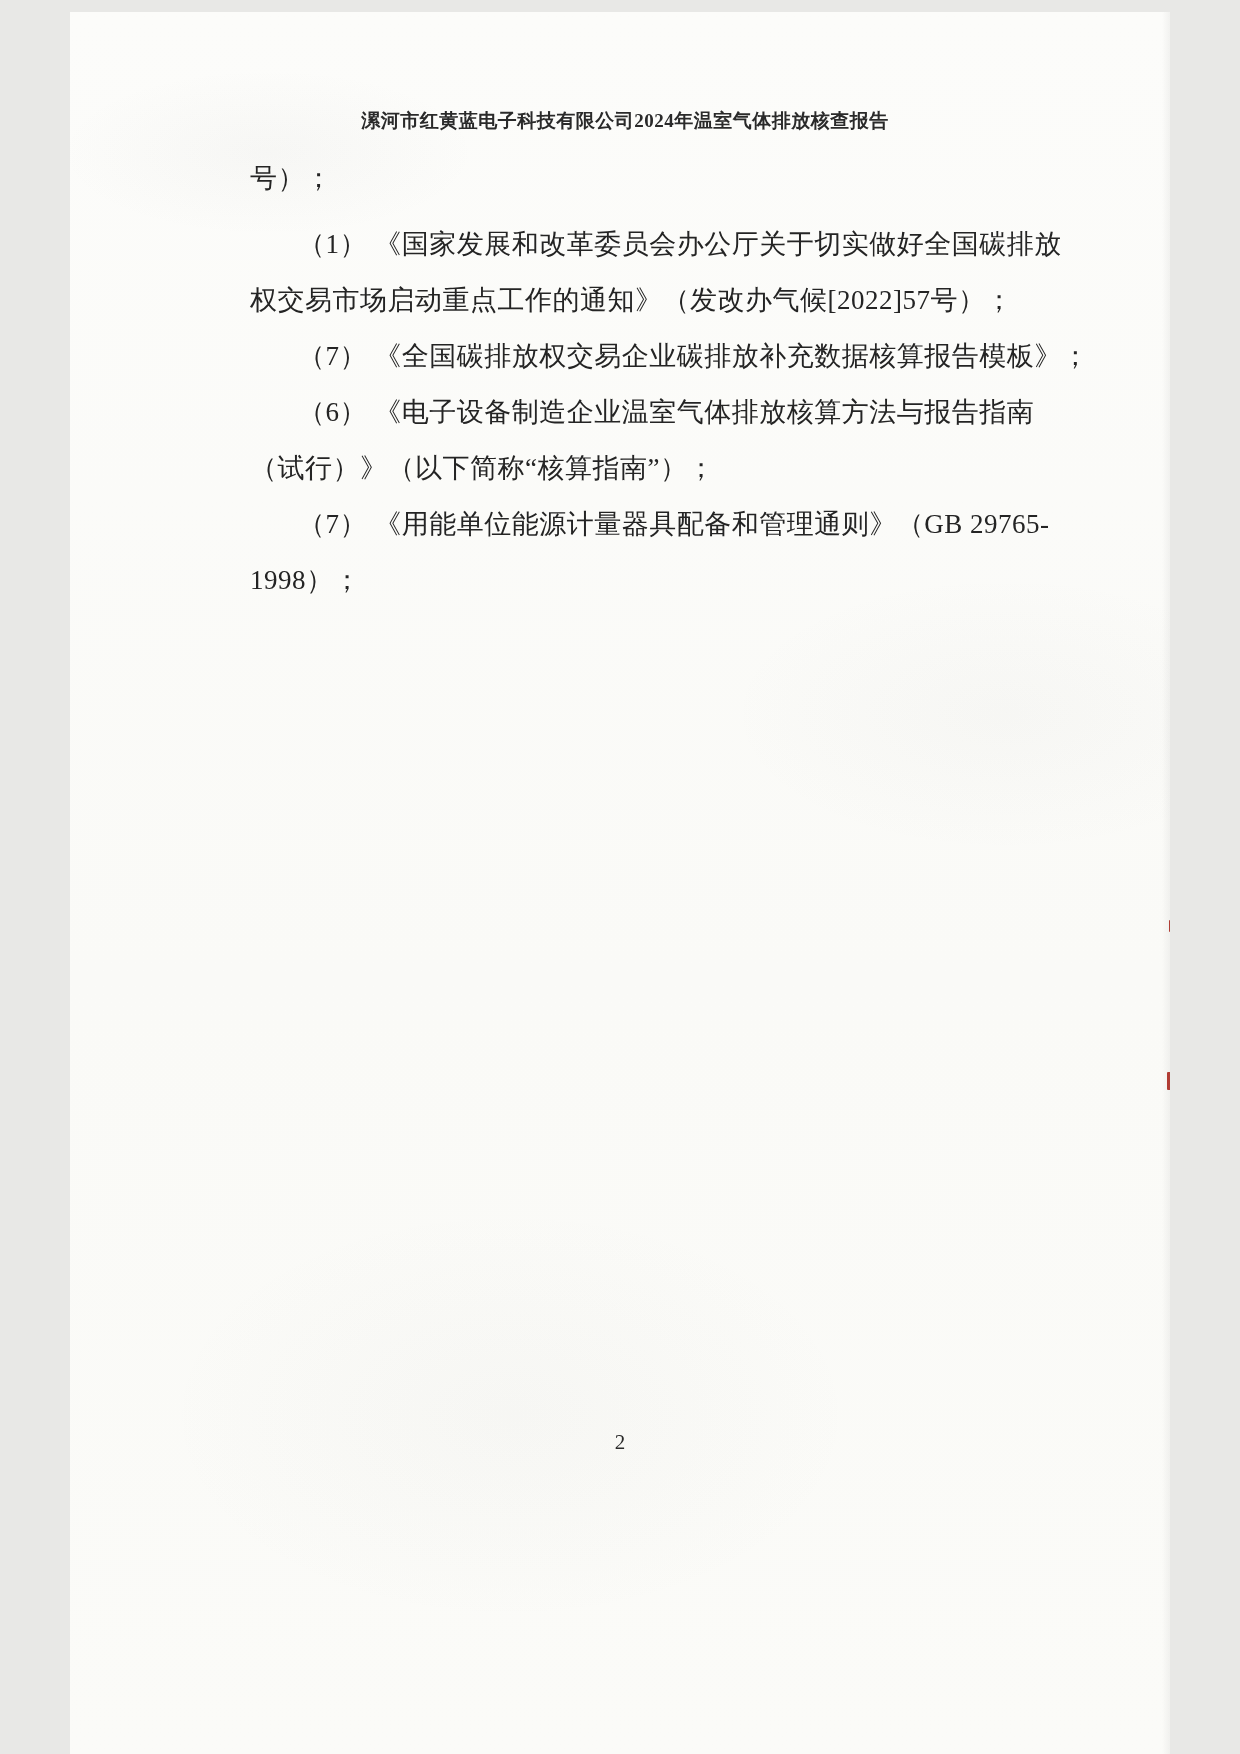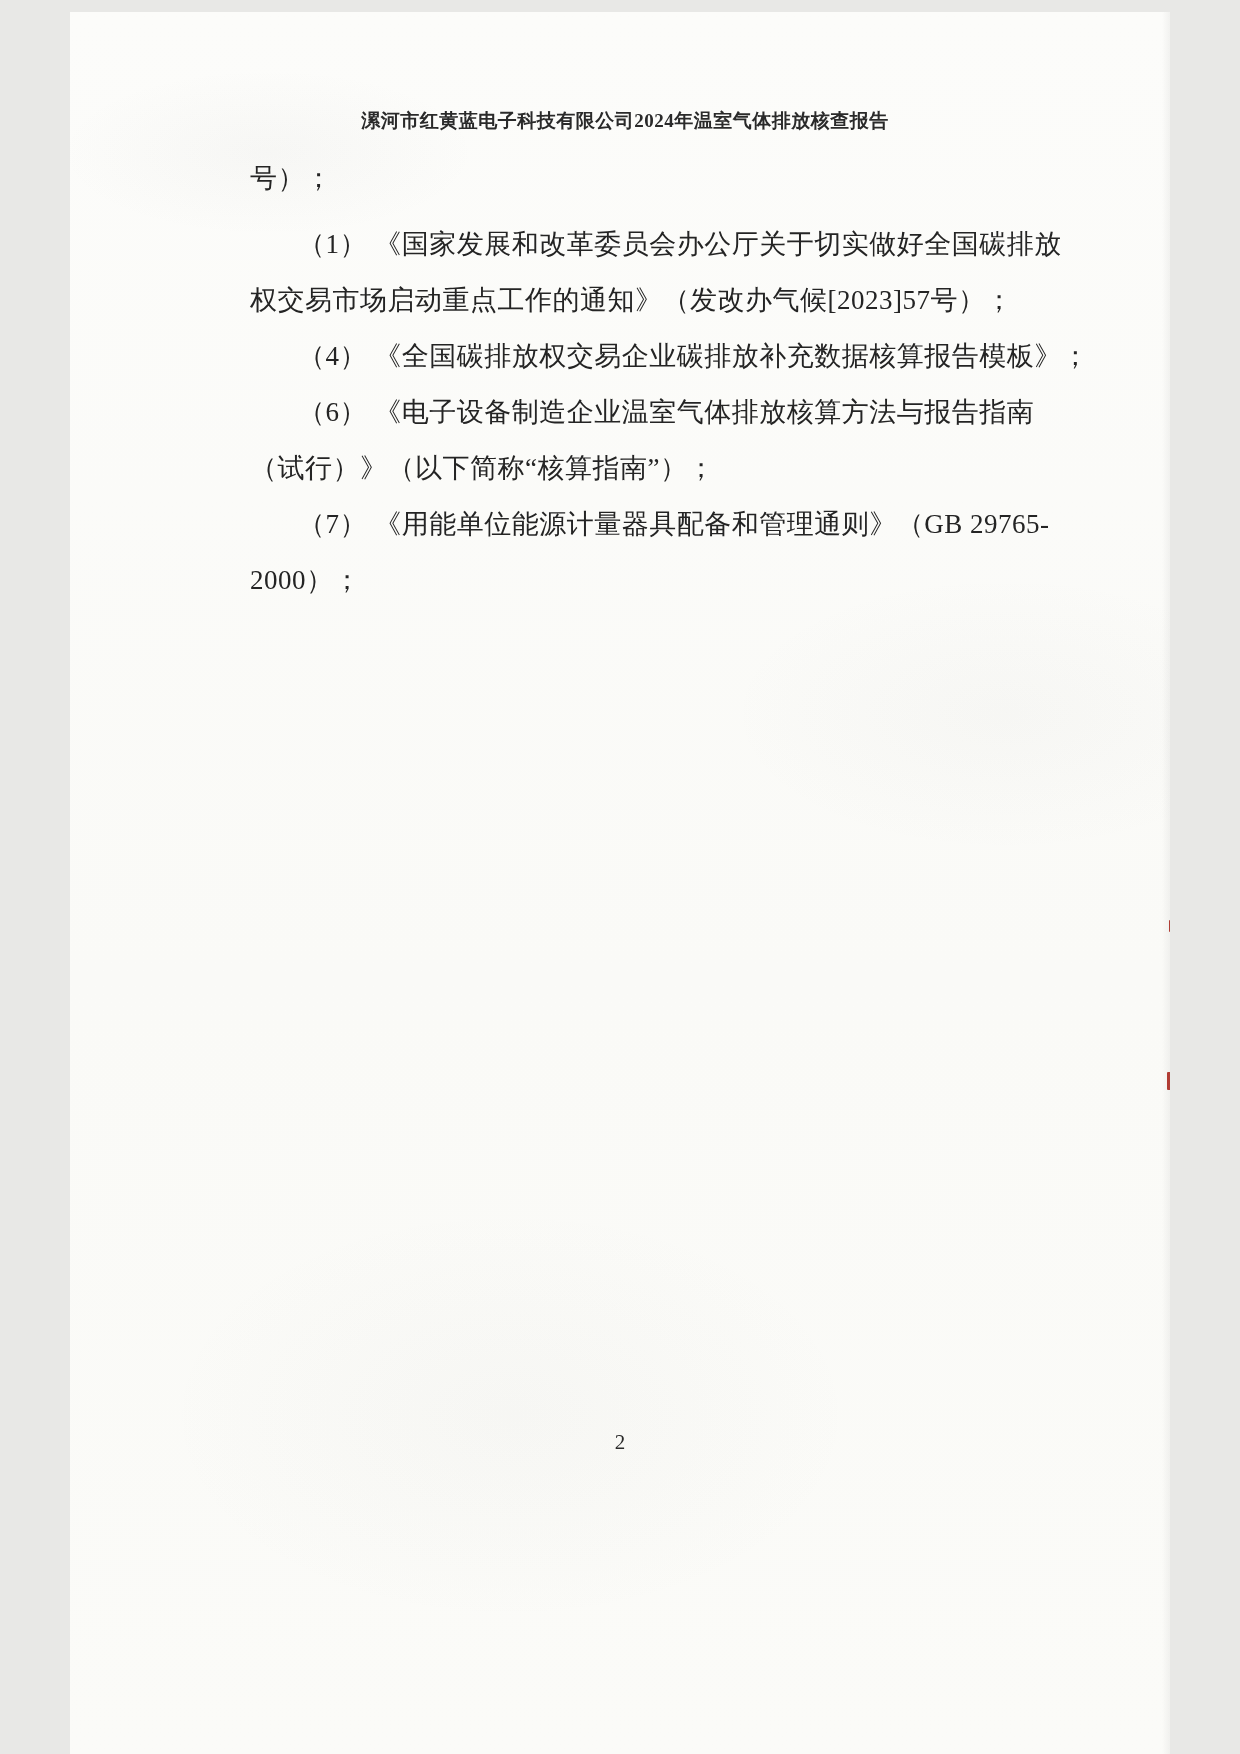--- a/index.html
+++ b/index.html
@@ -89,26 +89,26 @@
 </head>
 <body>
 
 <div class="page">
 
   <div class="header">漯河市红黄蓝电子科技有限公司2024年温室气体排放核查报告</div>
 
   <div class="body-block">
     <div class="line">号）；</div>
     <div class="line indent first-gap">（1） 《国家发展和改革委员会办公厅关于切实做好全国碳排放</div>
-    <div class="line">权交易市场启动重点工作的通知》（发改办气候[2023]57号）；</div>
-    <div class="line indent">（4） 《全国碳排放权交易企业碳排放补充数据核算报告模板》；</div>
+    <div class="line">权交易市场启动重点工作的通知》（发改办气候[2022]57号）；</div>
+    <div class="line indent">（7） 《全国碳排放权交易企业碳排放补充数据核算报告模板》；</div>
     <div class="line indent">（6） 《电子设备制造企业温室气体排放核算方法与报告指南</div>
     <div class="line">（试行）》（以下简称“核算指南”）；</div>
     <div class="line indent">（7） 《用能单位能源计量器具配备和管理通则》（GB 29765-</div>
-    <div class="line">2000）；</div>
+    <div class="line">1998）；</div>
   </div>
 
   <div class="pagenum">2</div>
 
   <div class="red-mark" style="left: 1101px; top: 880px; width: 4px; height: 9px; background: rgb(179, 52, 42);"></div>
   <div class="red-mark" style="left: 1102px; top: 897px; width: 3px; height: 7px; background: rgb(179, 52, 42);"></div>
   <div class="red-mark" style="left: 1099px; top: 908px; width: 6px; height: 12px; background: rgb(179, 52, 42);"></div>
   <div class="red-mark" style="left: 1102px; top: 971px; width: 4px; height: 9px; background: rgb(179, 52, 42);"></div>
   <div class="red-mark" style="left: 1097px; top: 1060px; width: 6px; height: 18px; background: rgb(179, 52, 42);"></div>
 

